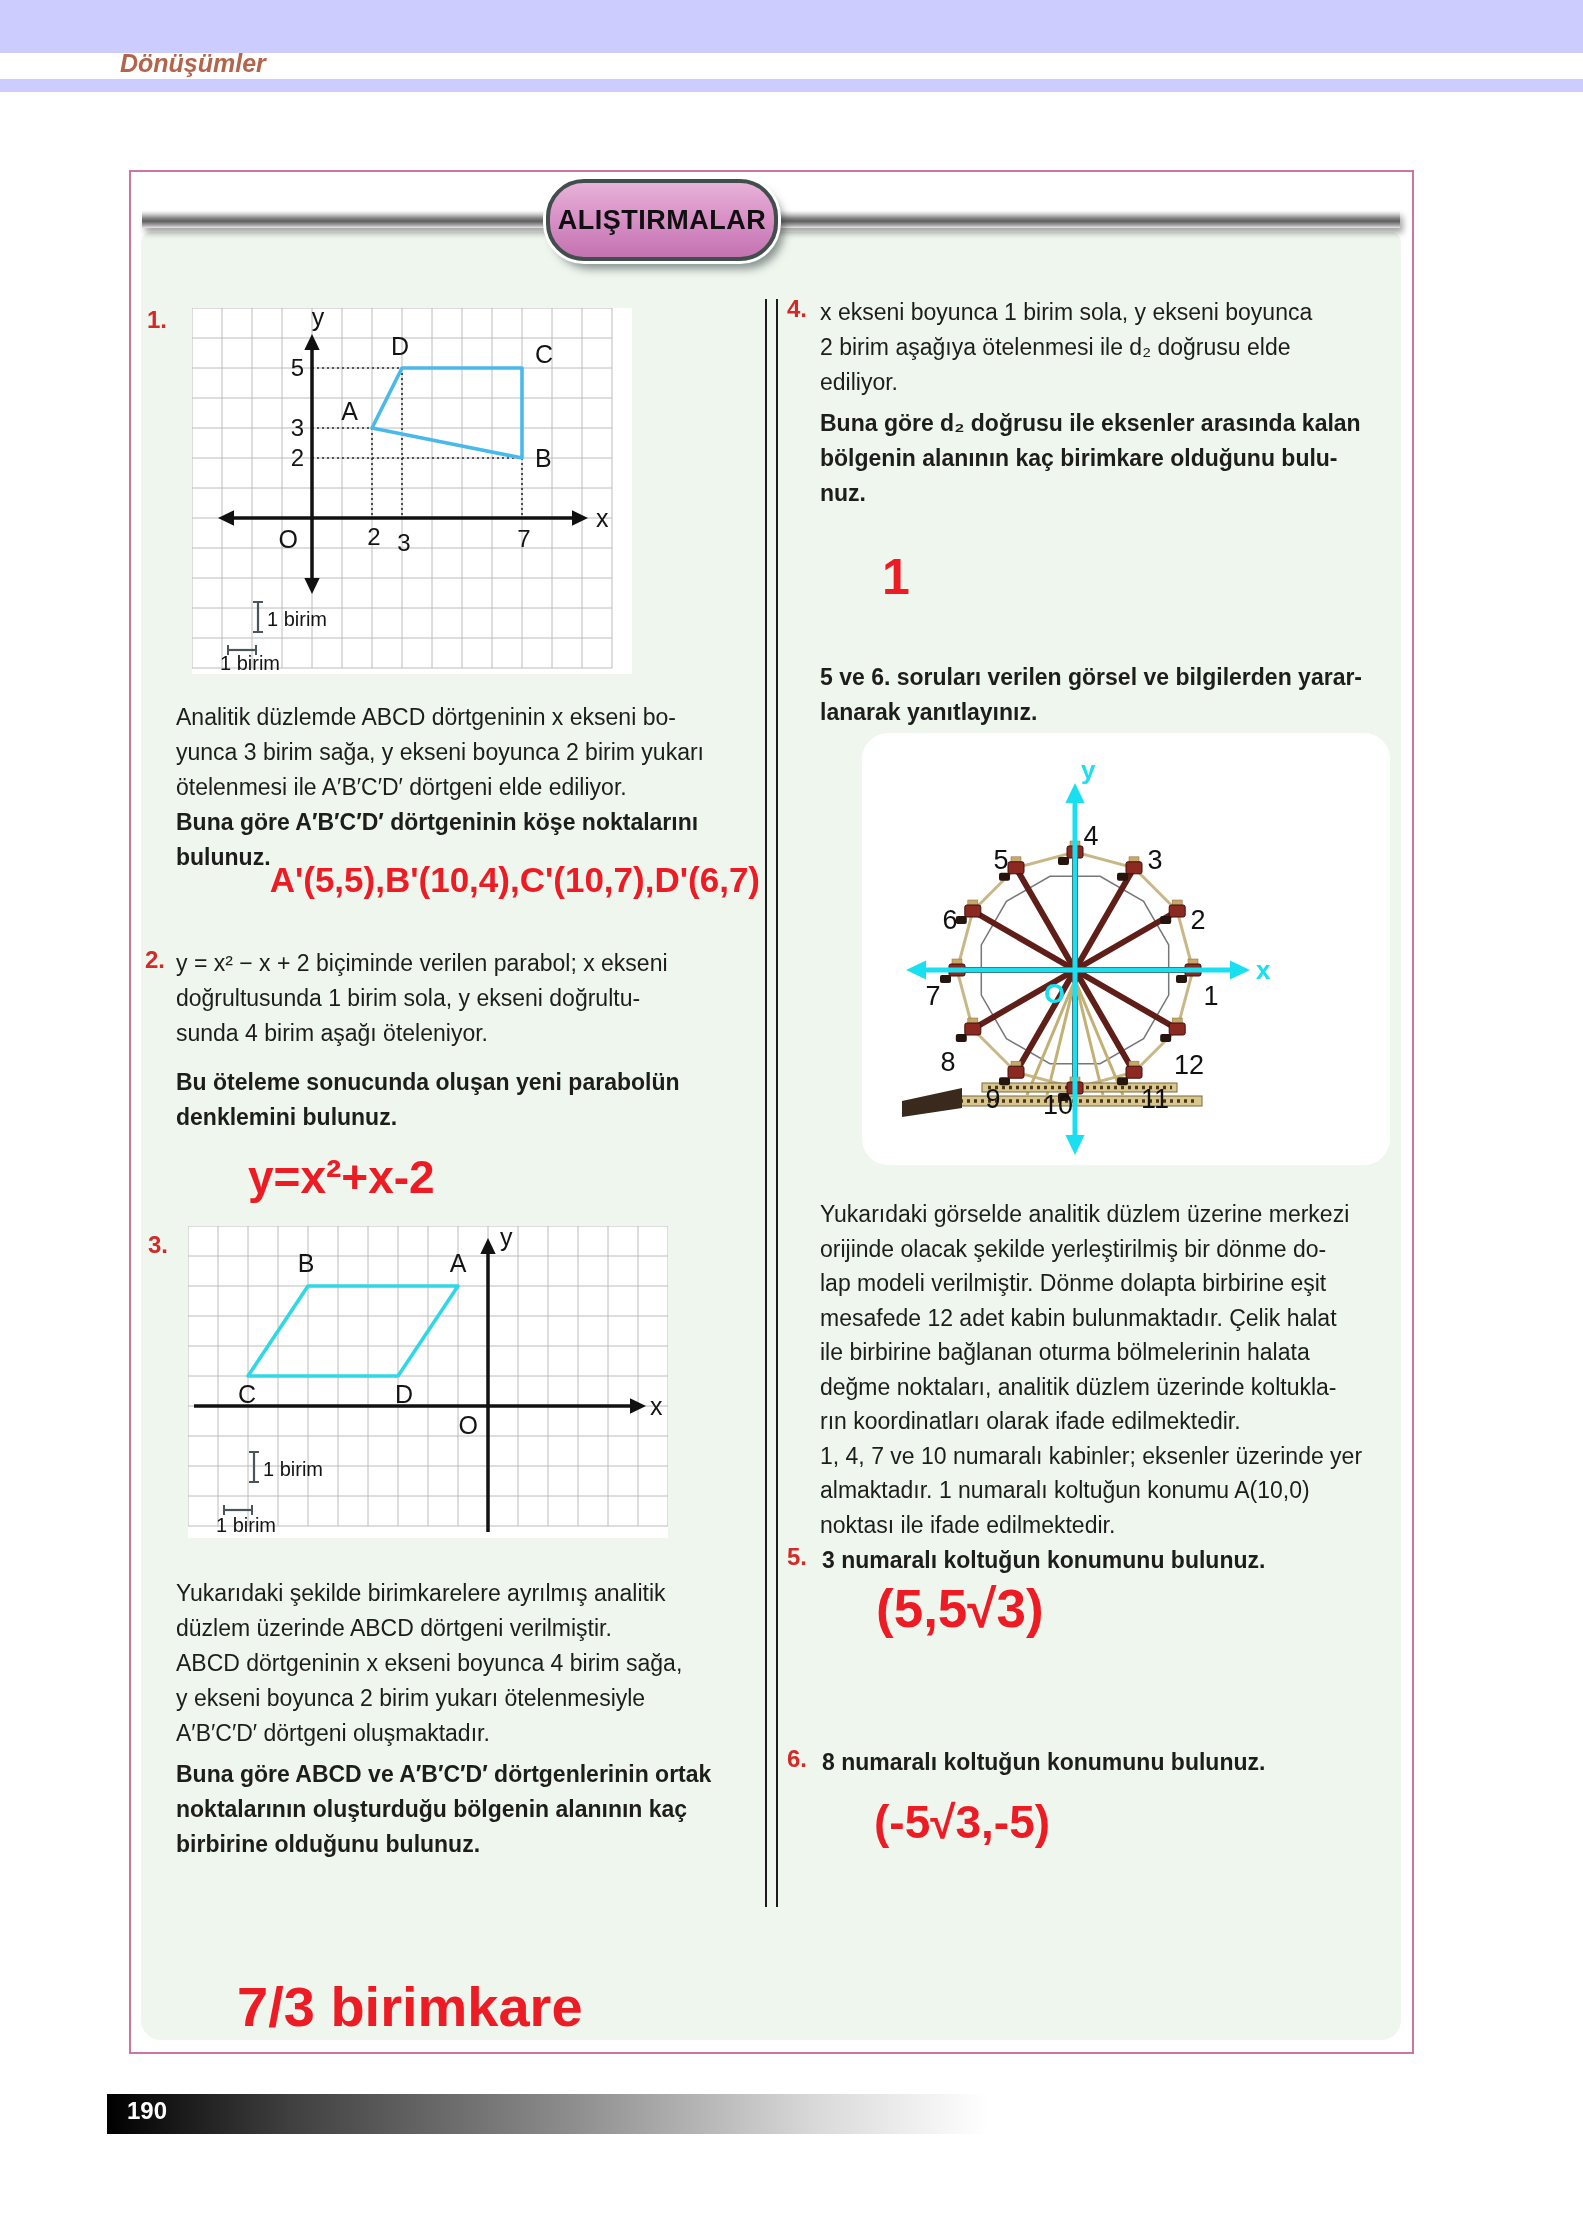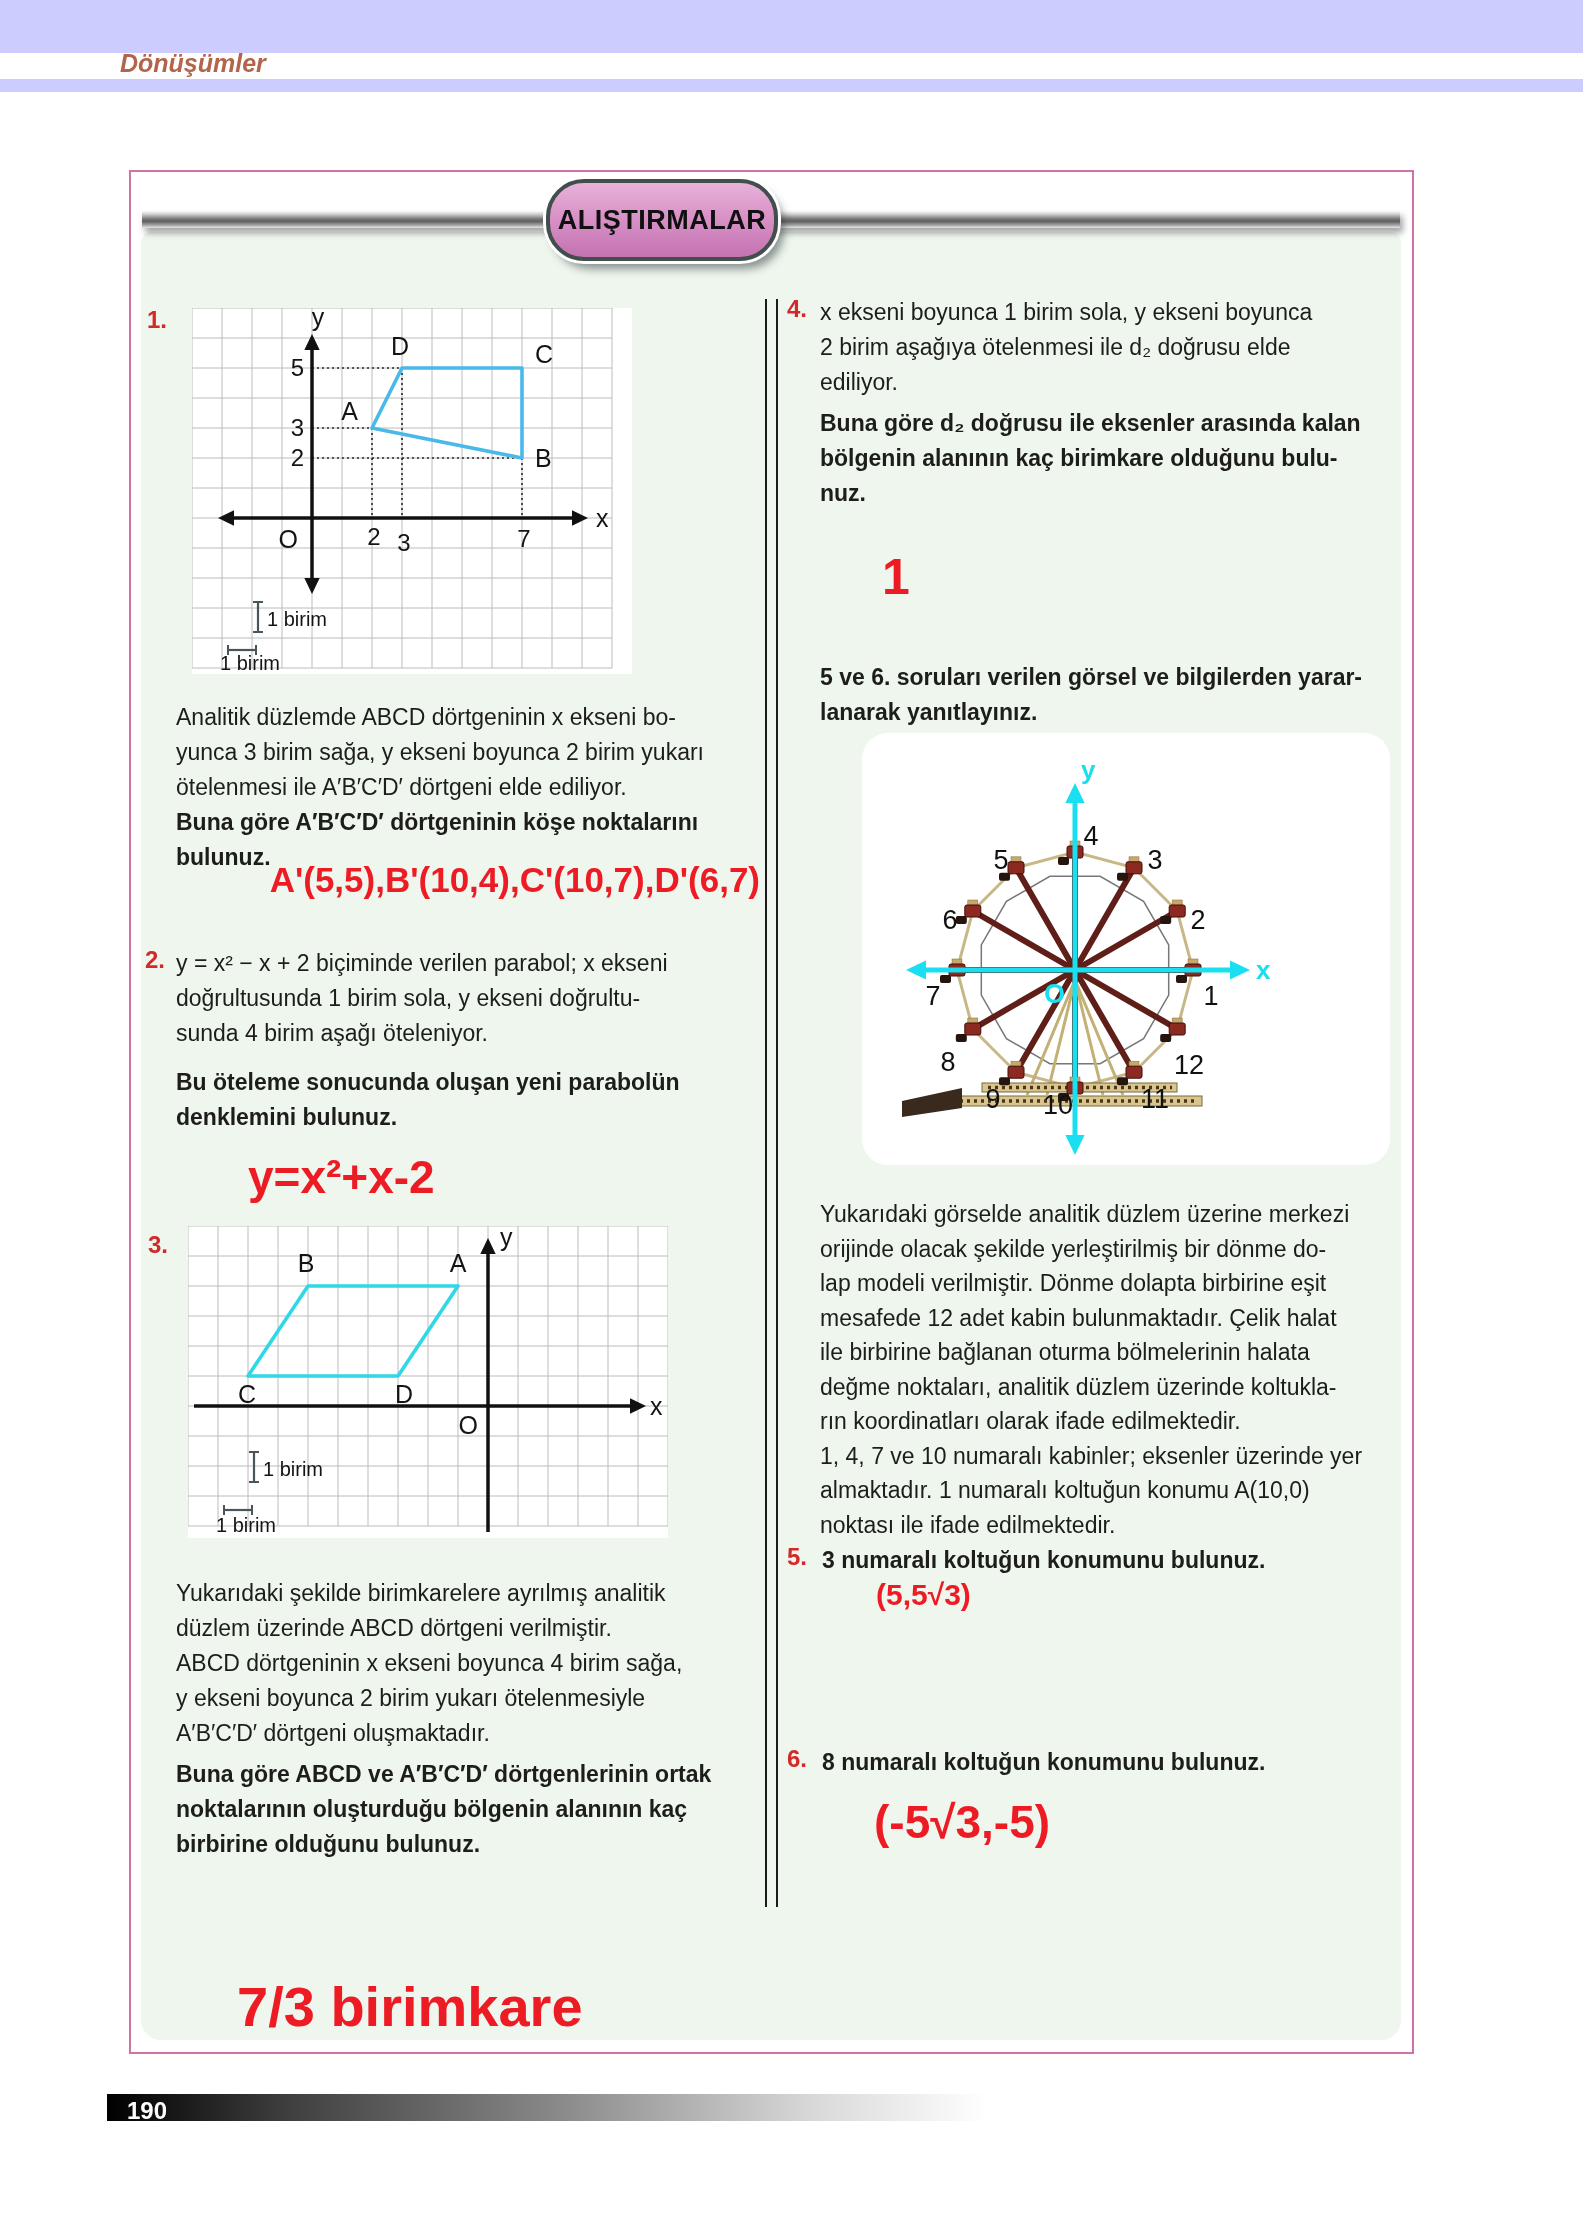--- a/index.html
+++ b/index.html
@@ -22,21 +22,21 @@
   #title-pill span{font-size:27px;font-weight:bold;color:#101010;letter-spacing:0.5px;}
   #col-divider{left:765px;top:299px;width:9px;height:1608px;
                border-left:2px solid #1b1b1b;border-right:2px solid #1b1b1b;}
   .pnum{font-size:24px;font-weight:bold;color:#d42a27;}
   .ptext .line{white-space:nowrap;font-size:23px;line-height:35px;}
   .ptext .bold .line{font-weight:bold;}
   .gap14{height:14px;} .gap6{height:6px;}
   .para .line{white-space:nowrap;font-size:23px;line-height:34.5px;}
   .answer{color:#ed1c24;font-weight:bold;white-space:nowrap;}
   #ferris-card{left:862px;top:733px;width:528px;height:432px;background:#fff;border-radius:26px;}
-  #footer-bar{left:107px;top:2094px;width:908px;height:27px;
+  #footer-bar{left:107px;top:2094px;width:908px;height:40px;
               background:linear-gradient(90deg,#000 0%,#3f3f3f 20%,#8a8a8a 50%,#d9d9d9 78%,#fff 97%);
               color:#fff;font-weight:bold;font-size:24px;line-height:33px;padding-left:20px;box-sizing:border-box;}
   svg text{font-family:"Liberation Sans",sans-serif;}
 </style>
 </head>
 <body>
 
 <div id="page">
 
   <div class="abs band" style="left:0;top:0;width:1583px;height:53px;"></div>
@@ -352,21 +352,21 @@
         <div class="line">noktası ile ifade edilmektedir.</div>
       </div>
   </div>
 
   <div class="abs pnum" style="left:787px;top:1543px;">5.</div>
   <div class="abs ptext" style="left:822px;top:1543px;">
     <div class="bold">
         <div class="line">3 numaralı koltuğun konumunu bulunuz.</div>
       </div>
   </div>
-  <div class="abs answer" style="left:876px;top:1578px;font-size:30px;">(5,5√3)</div>
+  <div class="abs answer" style="left:876px;top:1578px;font-size:53px;">(5,5√3)</div>
 
   <div class="abs pnum" style="left:787px;top:1745px;">6.</div>
   <div class="abs ptext" style="left:822px;top:1745px;">
     <div class="bold">
         <div class="line">8 numaralı koltuğun konumunu bulunuz.</div>
       </div>
   </div>
   <div class="abs answer" style="left:874px;top:1795px;font-size:46px;">(-5√3,-5)</div>
 
   <div class="abs" id="footer-bar">

